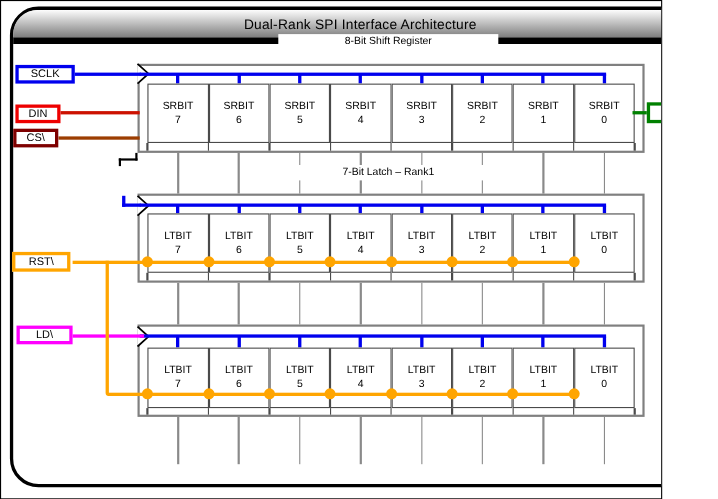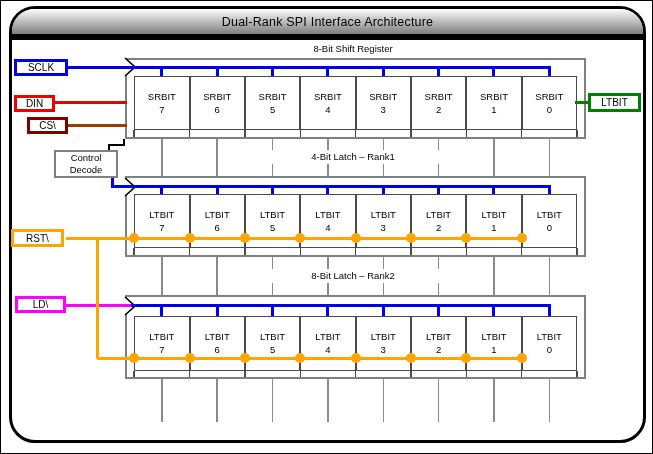--- a/index.html
+++ b/index.html
@@ -1,18 +1,18 @@
 <!DOCTYPE html>
 <html><head>
 <meta charset="utf-8">
 <style>
   * { margin:0; padding:0; box-sizing:border-box; }
   html,body { background:#fff; }
   #stage {
-    position:relative; width:653px; height:454px; background:#fff;
+    position:relative; width:602px; height:454px; background:#fff;
     border:1.5px solid #000; overflow:hidden;
     font-family:"Liberation Sans","DejaVu Sans",sans-serif; color:#000;
   }
   .abs { position:absolute; }
   #titlebar { display:flex; align-items:center; justify-content:center; }
   #title { font-size:12.5px; letter-spacing:.2px; }
   .blocklabel {
     height:14px; background:#fff; font-size:9.5px; line-height:14px;
     text-align:center;
   }
@@ -239,52 +239,47 @@
       <div style="left: 243.15px; top: 370px; width: 1.5px; height: 6px; background: rgb(74, 74, 74);"></div>
       <div style="left: 298.5px; top: 370px; width: 1.5px; height: 6px; background: rgb(74, 74, 74);"></div>
       <div style="left: 353.85px; top: 370px; width: 1.5px; height: 6px; background: rgb(74, 74, 74);"></div>
       <div style="left: 409.2px; top: 370px; width: 1.5px; height: 6px; background: rgb(74, 74, 74);"></div>
       <div style="left: 464.55px; top: 370px; width: 1.5px; height: 6px; background: rgb(74, 74, 74);"></div>
       <div style="left: 519.9px; top: 370px; width: 1.5px; height: 6px; background: rgb(74, 74, 74);"></div>
       <div style="left: 575.25px; top: 370px; width: 1.5px; height: 6px; background: rgb(74, 74, 74);"></div>
     </div>
 
   <div class="abs layer" id="labels-layer">
-    <div class="blocklabel" style="left:252px;top:41px;width:200px;">8-Bit Shift Register</div>
-    <div class="blocklabel" style="left:252px;top:149px;width:200px;">4-Bit Latch – Rank1</div>
-    <div class="blocklabel" style="left:252px;top:268px;width:200px;">8-Bit Latch – Rank2</div>
+    <div class="blocklabel" style="left:252px;top:30px;width:200px;">8-Bit Shift Register</div>
+    <div class="blocklabel" style="left:252px;top:149px;width:200px;">7-Bit Latch – Rank1</div>
   </div>
 
   <div class="abs layer" id="io-layer">
 
     <div style="left: 64px; top: 64.5px; width: 63px; height: 3px; background: rgb(0, 0, 238);"></div>
     <div style="left: 52px; top: 100.3px; width: 74px; height: 2.6px; background: rgb(204, 17, 0);"></div>
     <div style="left: 52px; top: 123.2px; width: 74px; height: 2.6px; background: rgb(156, 61, 0);"></div>
     <div style="left: 63px; top: 303px; width: 67px; height: 3px; background: rgb(255, 0, 255);"></div>
     <div style="left: 574px; top: 100px; width: 14px; height: 3px; background: rgb(0, 128, 0);"></div>
 
     <div style="left: 110px; top: 177px; width: 3px; height: 10px; background: rgb(0, 0, 238);"></div>
     <div style="left: 110px; top: 184px; width: 17px; height: 3px; background: rgb(0, 0, 238);"></div>
 
     <div style="left:121.5px;top:138px;width:2px;height:6.5px;background:#000;"></div>
     <div style="left:106.5px;top:142.5px;width:17px;height:2px;background:#000;"></div>
     <div style="left:106.5px;top:142.5px;width:2px;height:7.5px;background:#000;"></div>
 
-    <div id="control-decode" style="left:53px;top:149px;width:64px;height:28px;">
-      <span>Control</span>
-      <span>Decode</span>
-    </div>
 
     <div class="sigbox" style="left: 13px; top: 58px; width: 54px; height: 17px; border-color: rgb(0, 0, 238); text-align: center;">
       <span>SCLK</span>
     </div>
     <div class="sigbox" style="left: 13px; top: 94px; width: 41px; height: 17px; border-color: rgb(238, 0, 0);">
       <span>DIN</span>
     </div>
-    <div class="sigbox" style="left: 26px; top: 116px; width: 41px; height: 17px; border-color: rgb(126, 0, 0); align-items: center;">
+    <div class="sigbox" style="left: 11px; top: 116px; width: 41px; height: 17px; border-color: rgb(126, 0, 0); align-items: center;">
       <span>CS\</span>
     </div>
     <div class="sigbox" style="left: 10px; top: 228px; width: 53px; height: 18px; border-color: rgb(255, 165, 0);">
       <span>RST\</span>
     </div>
     <div class="sigbox" style="left: 14px; top: 295px; width: 51px; height: 17px; border-color: rgb(255, 0, 255);">
       <span>LD\</span>
     </div>
     <div class="sigbox" style="left: 587px; top: 92px; width: 53px; height: 19px; border-color: rgb(0, 128, 0);">
       <span>LTBIT</span>

